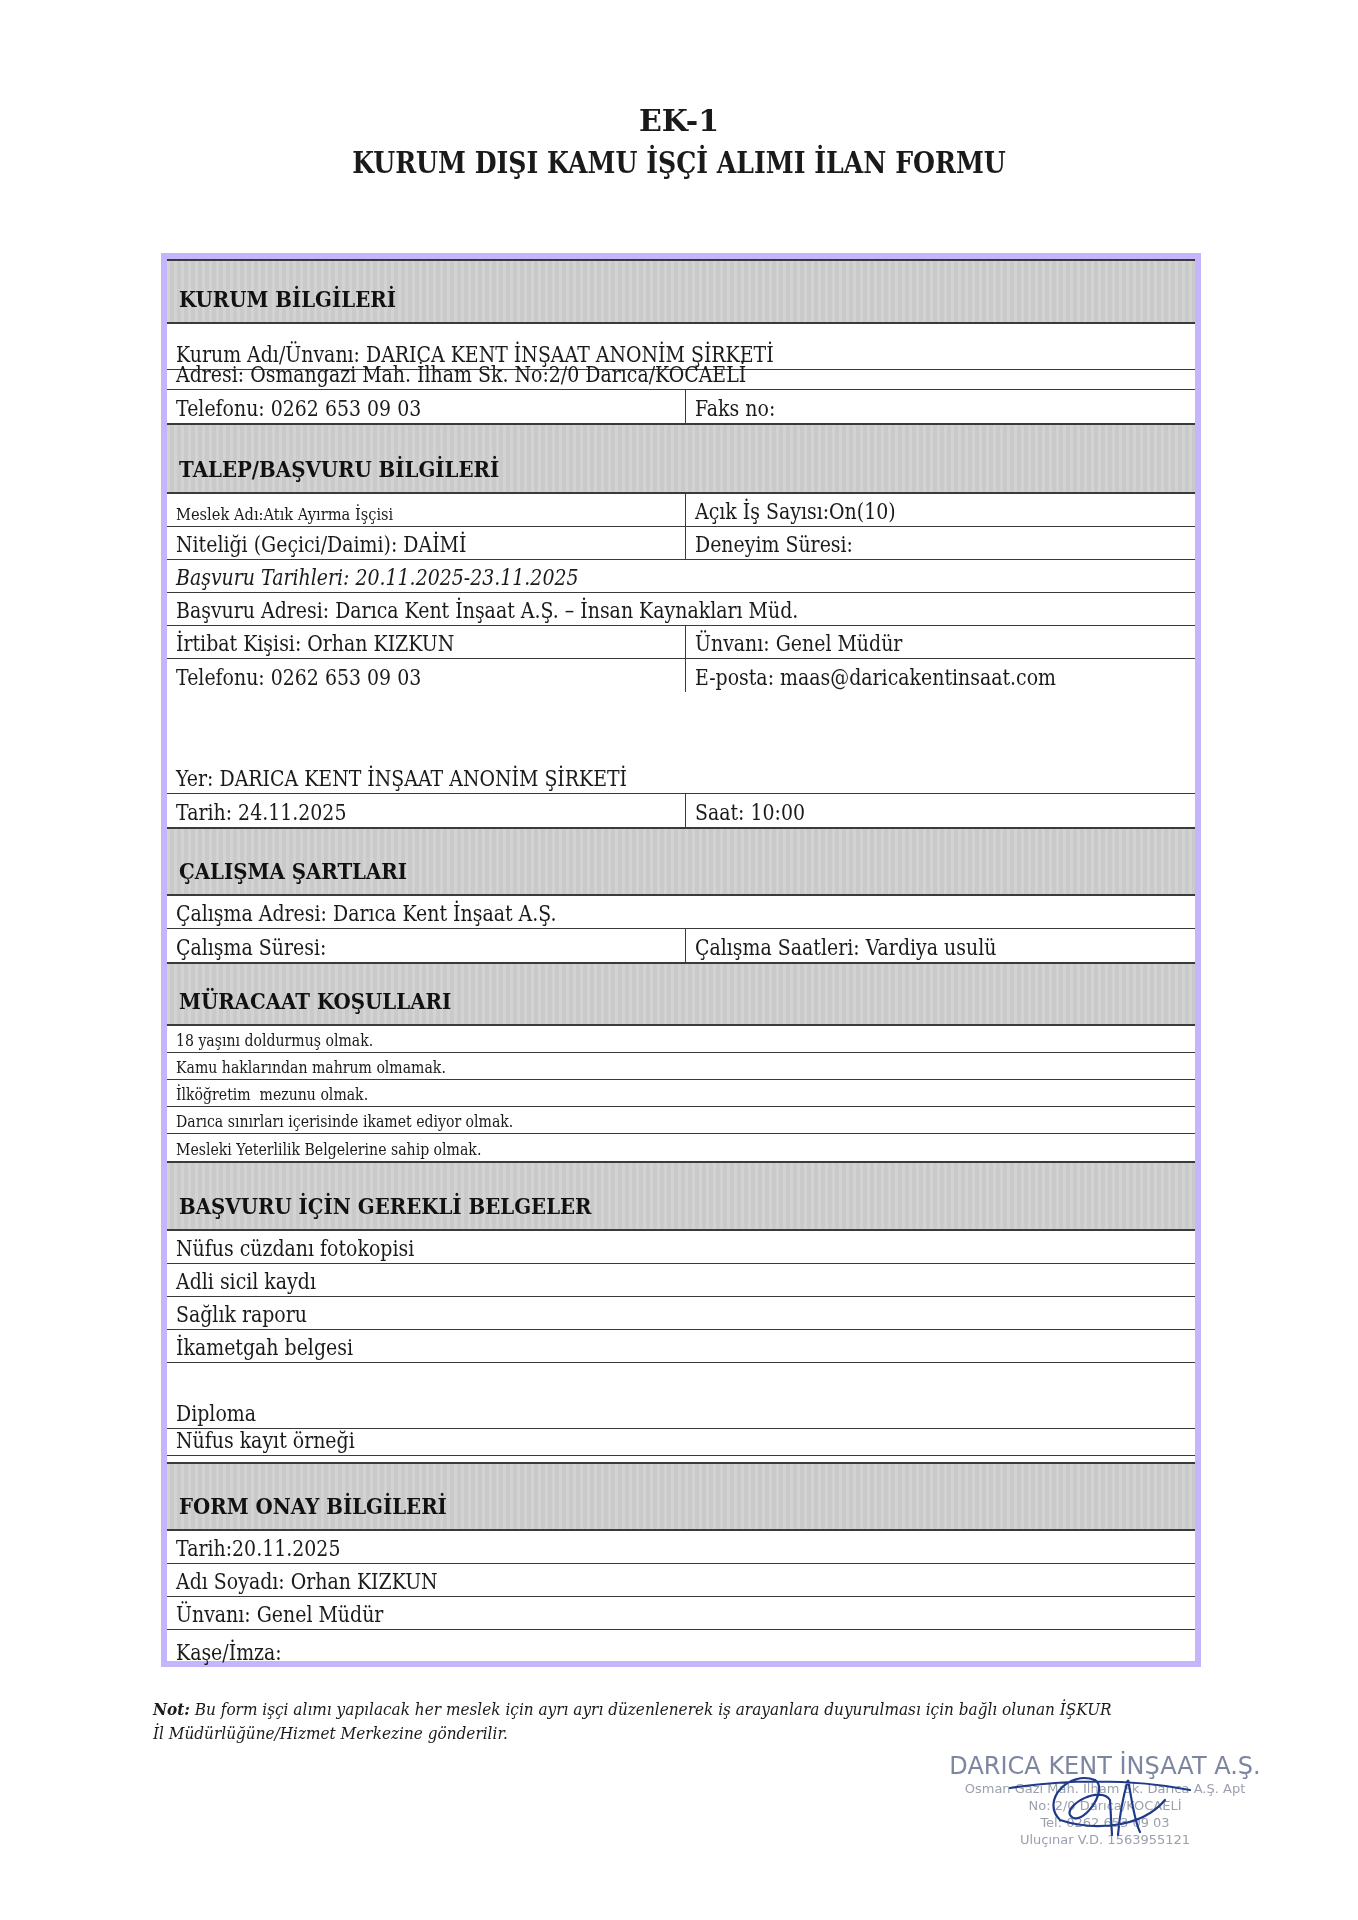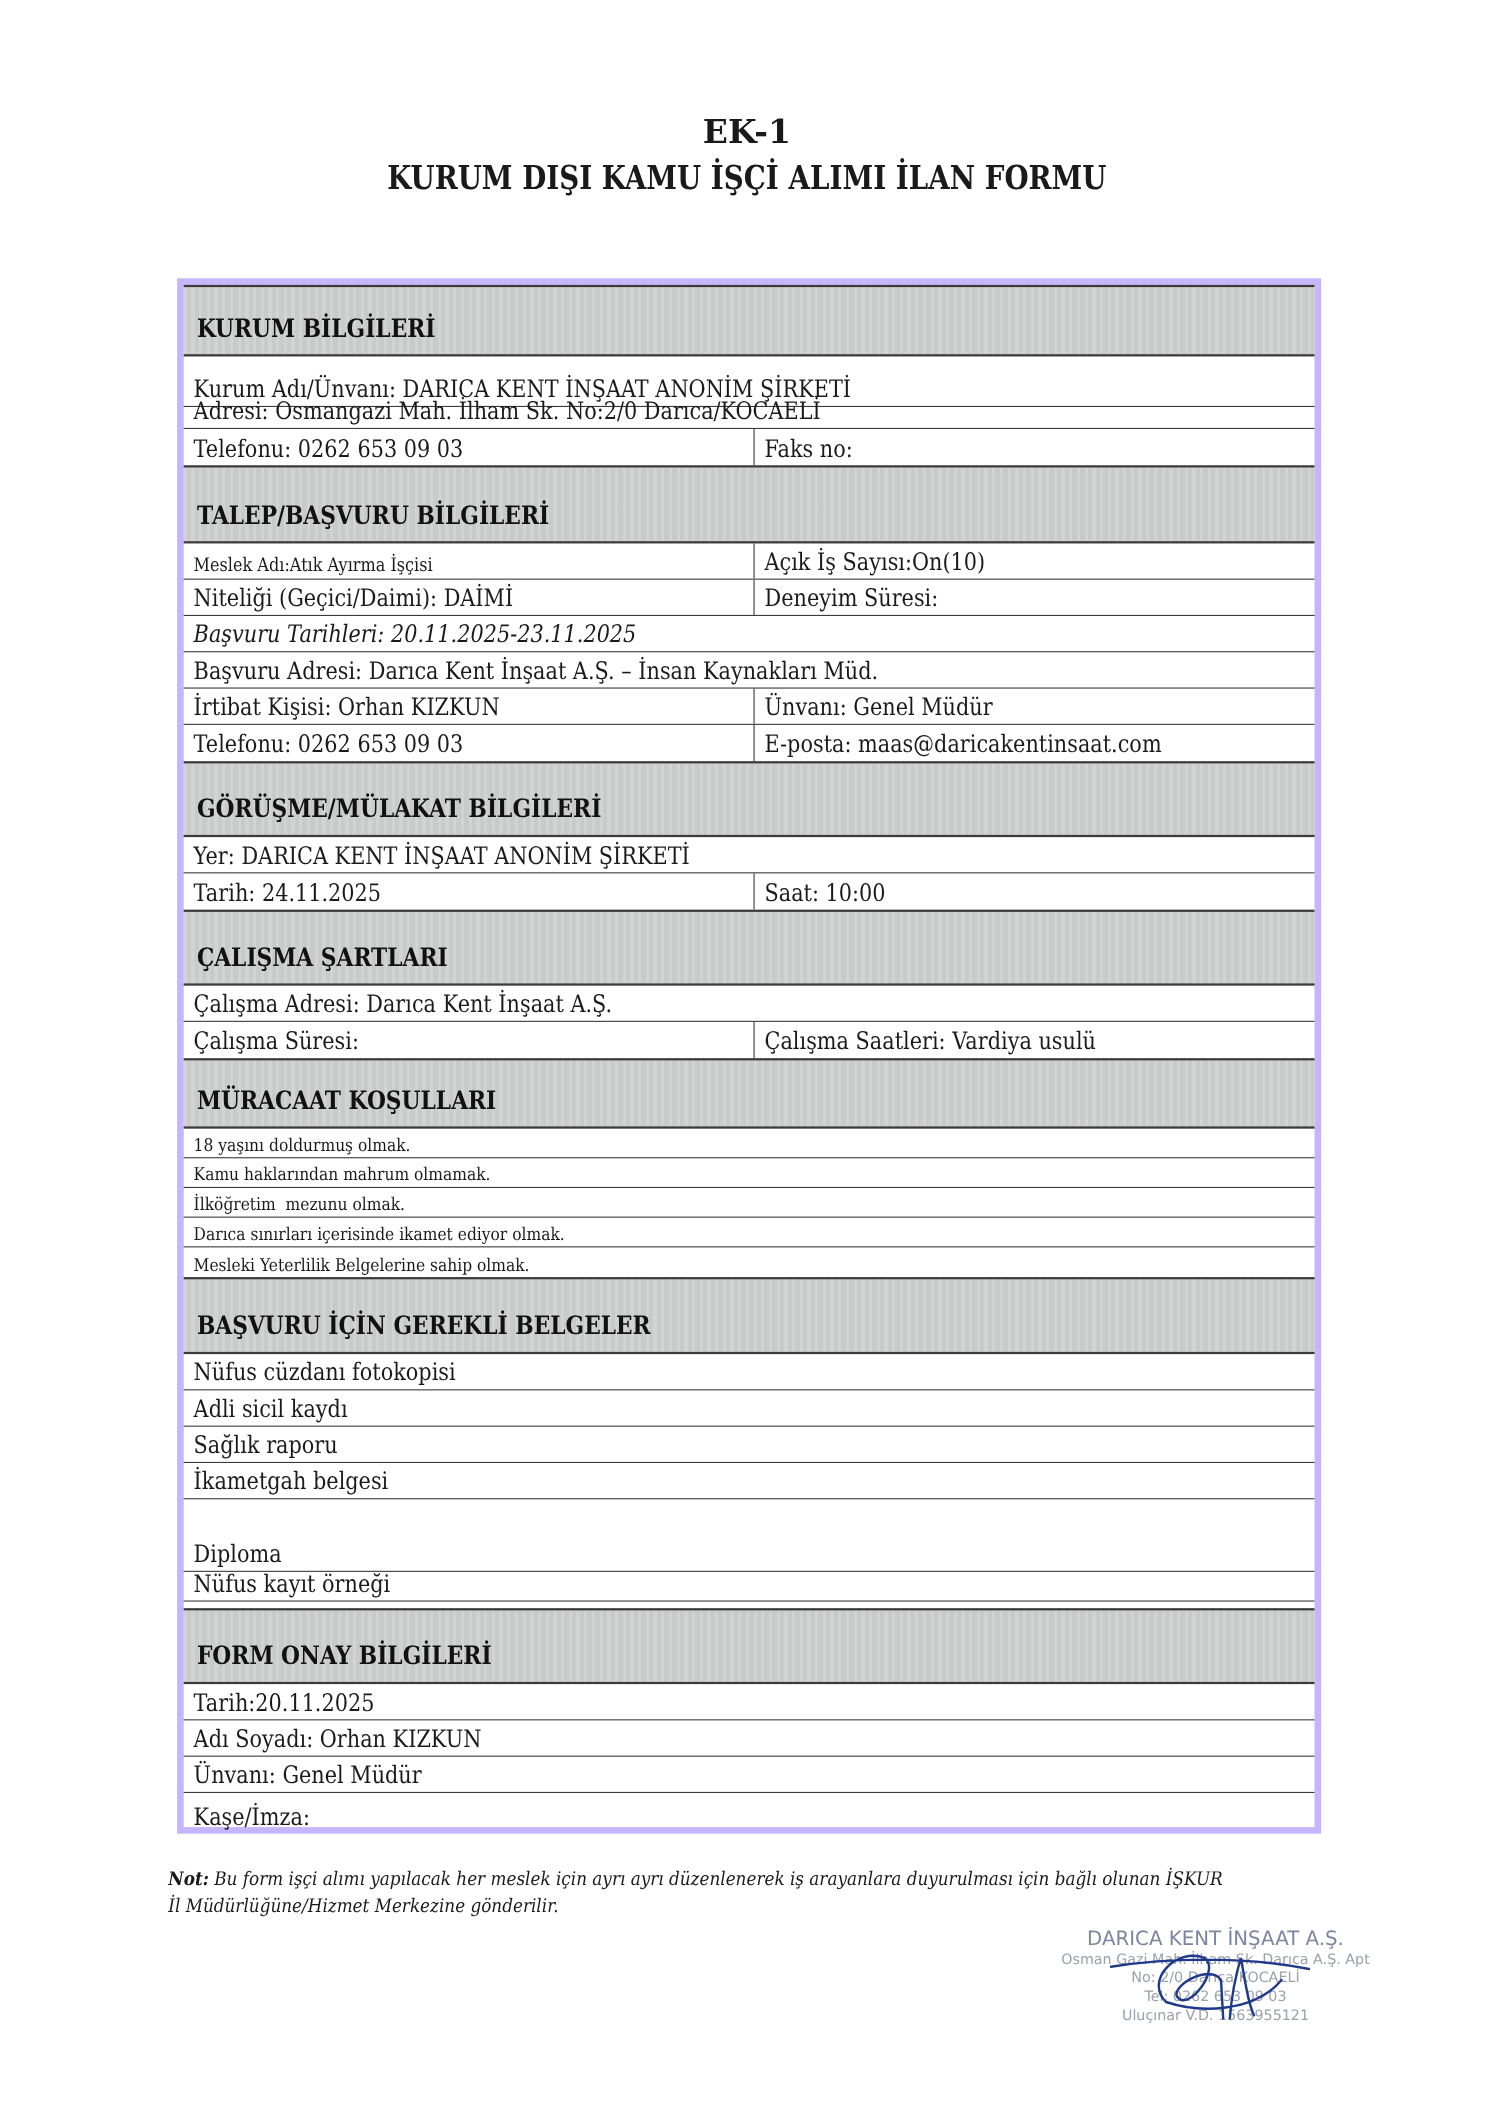--- a/index.html
+++ b/index.html
@@ -23,21 +23,21 @@
   .c-full { left:0; width:100%; }
   .c-left { left:0; width:519px; border-right:1.5px solid #3a3a3a; }
   .c-right { left:519px; width:521px; }
   .small span { font-size:17px; transform:scaleX(0.86); }
   .tiny span { font-size:16px; transform:scaleX(0.88); }
   .note { position:absolute; left:153px; top:1697px; width:1080px; font-style:italic; font-size:17px;
           line-height:24px; color:#1a1a1a; transform:scaleX(0.9); transform-origin:left top; }
   .note b { font-style:italic; }
   .stamp { position:absolute; left:940px; top:1752px; width:330px; text-align:center;
            font-family:"DejaVu Sans", "Liberation Sans", sans-serif; color:#8a92a6; }
-  .stamp .s1 { font-size:18px; letter-spacing:0px; color:#7d86a0; }
+  .stamp .s1 { font-size:24px; letter-spacing:0px; color:#7d86a0; }
   .stamp .sl { font-size:13px; line-height:17px; color:#9aa0ad; }
   .sig { position:absolute; left:1000px; top:1760px; width:200px; height:100px; }
 </style>
 </head>
 <body>
 
 <div class="title" id="t1">EK-1</div>
 <div class="title" id="t2">KURUM DIŞI KAMU İŞÇİ ALIMI İLAN FORMU</div>
 
 <div class="form">
@@ -103,23 +103,20 @@
   </div>
   <div class="row" style="top:400px;height:33px;border-bottom:none;">
     <div class="cell c-left">
         <span>Telefonu: 0262 653 09 03</span>
       </div>
     <div class="cell c-right">
         <span>E-posta: maas@daricakentinsaat.com</span>
       </div>
   </div>
 
-  <div class="sec" style="top:433px;height:69px;">
-    <span>GÖRÜŞME/MÜLAKAT BİLGİLERİ</span>
-  </div>
   <div class="row" style="top:502px;height:33px;">
     <div class="cell c-full">
         <span>Yer: DARICA KENT İNŞAAT ANONİM ŞİRKETİ</span>
       </div>
   </div>
   <div class="row" style="top:535px;height:33px;border-bottom:none;">
     <div class="cell c-left">
         <span>Tarih: 24.11.2025</span>
       </div>
     <div class="cell c-right">

